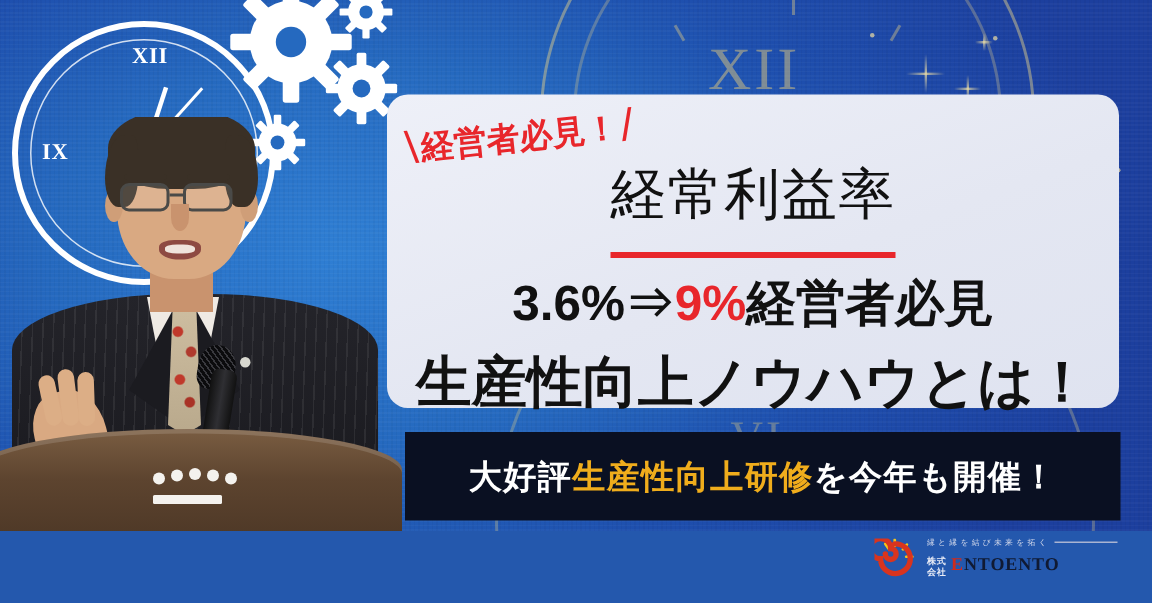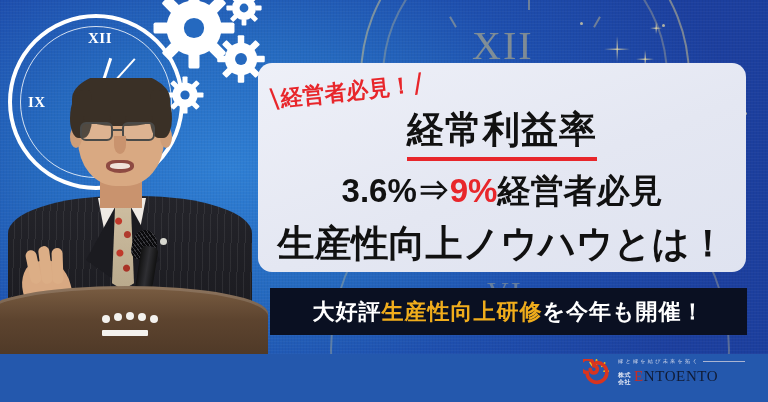--- a/index.html
+++ b/index.html
@@ -149,46 +149,46 @@
   #kicker {
     position:absolute; left:12px; top:12px;
     display:flex; align-items:center; gap:2px;
     color:#e8262b; font-weight:700; font-size:22px;
     transform:rotate(-6deg);
     white-space:nowrap;
   }
   #kicker .slash { font-size:30px; font-weight:400; }
   #headline1 {
     margin-top:46px;
-    font-size:37px; font-weight:700; color:#111; letter-spacing:1px;
-    border-bottom:4px solid #e8262b; padding-bottom:7px; line-height:1.12;
+    font-size:37px; font-weight:400; color:#111; letter-spacing:1px;
+    border-bottom:4px solid #e8262b; padding-bottom:18px; line-height:1.12;
   }
   #headline2 { margin-top:8px; font-size:33px; font-weight:700; color:#111; letter-spacing:0px; white-space:nowrap; }
   #headline2 .hl { color:#e8262b; }
   #headline3 { margin-top:5px; font-size:37px; font-weight:700; color:#111; letter-spacing:0px; white-space:nowrap; }
   
   #subbar {
-    position:absolute; left:270px; top:288px; width:477px; height:47px;
+    position:absolute; left:270px; top:288px; width:477px; height:59px;
     background:#0a1022;
     display:flex; align-items:center; justify-content:center;
   }
   #subtext { font-size:22px; font-weight:700; color:#ffffff; letter-spacing:1px; white-space:nowrap; }
   #subtext .gold { color:#f0ad1c; }
   
   #logo { position:absolute; left:583px; top:358px; display:flex; align-items:center; gap:8px; }
   #logoMark { position:relative; width:27px; height:27px; flex:0 0 27px; }
   #logoText { display:flex; flex-direction:column; justify-content:center; }
   #logoTag {
     font-size:5.2px; color:#cfd6ea; letter-spacing:2.2px; white-space:nowrap;
     display:flex; align-items:center; gap:3px; margin-bottom:1px;
   }
   #logoTag .rule { display:block; width:42px; height:1px; background:#aab4d2; }
   #logoMain { display:flex; align-items:flex-end; gap:3px; }
   #logoKk { font-size:6px; line-height:7px; color:#e9ecf6; letter-spacing:.5px; white-space:pre-line; font-weight:700; }
-  #logoName { font-family:"Liberation Serif", serif; font-size:15px; font-weight:400; letter-spacing:.6px; line-height:20px; color:#101a33; }
+  #logoName { font-family:"Liberation Serif", serif; font-size:12px; font-weight:700; letter-spacing:.6px; line-height:20px; color:#101a33; }
   #logoName .e { color:#cf2b1d; }
 </style>
 </head>
 <body>
 
 <div id="banner">
 
   <div id="noise"></div>
 
   <div class="gold-clock" id="goldClockOuter"></div>

